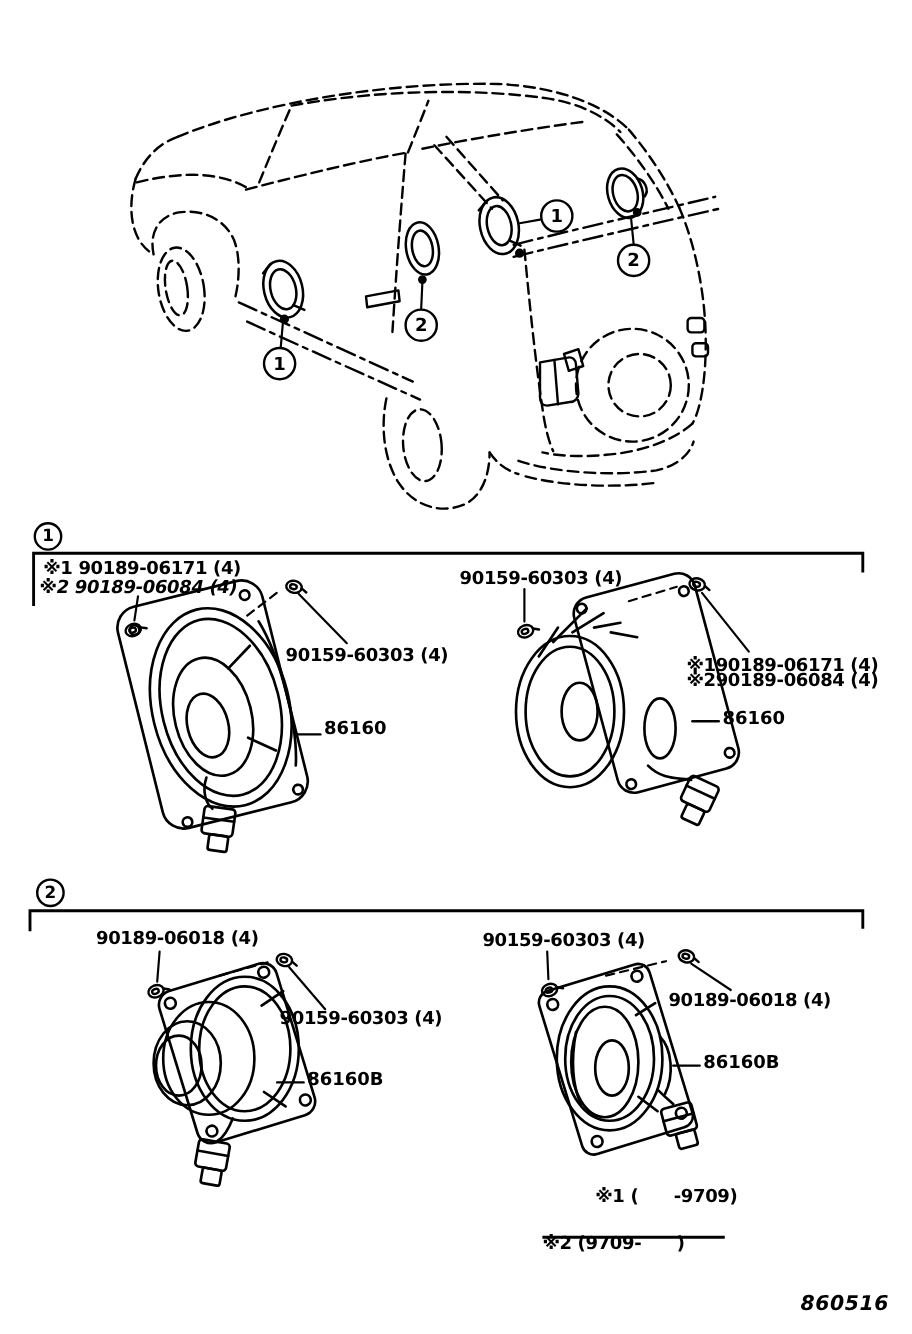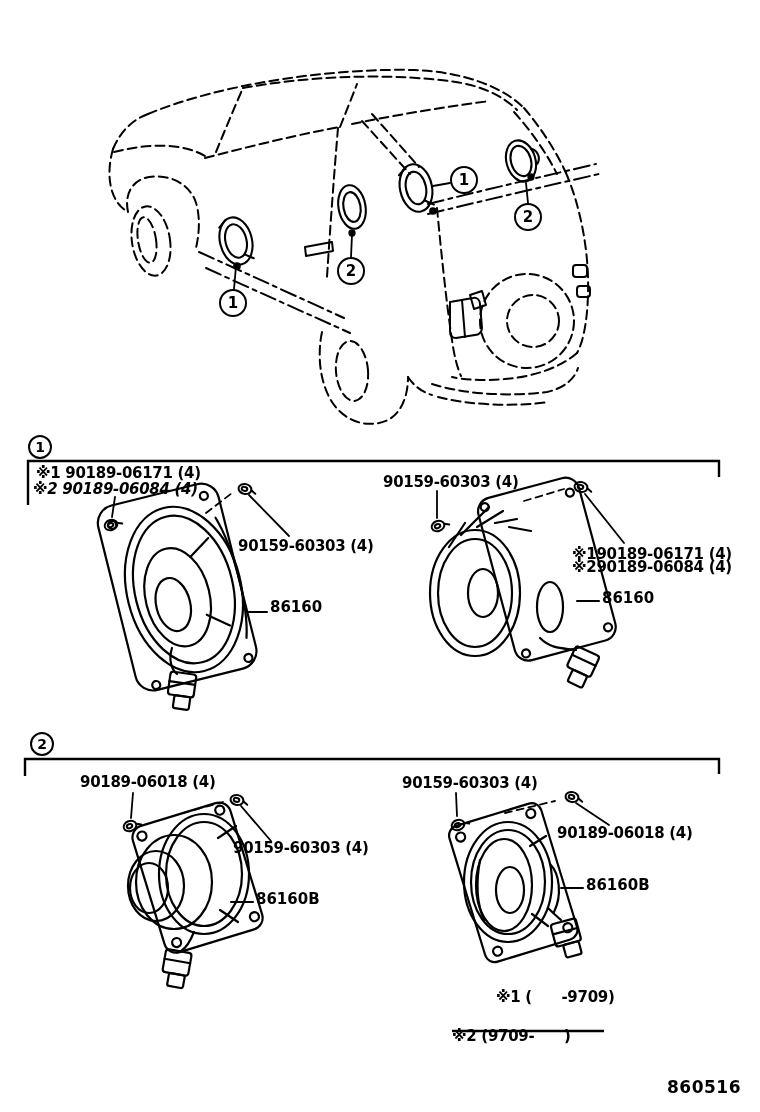--- a/index.html
+++ b/index.html
@@ -266,15 +266,15 @@
 
 <div class="lbl" style="left:80px;top:775px;">90189-06018 (4)</div>
 <div class="lbl" style="left:233px;top:841px;">90159-60303 (4)</div>
 <div class="lbl big" style="left:256px;top:892px;">86160B</div>
 <div class="lbl" style="left:402px;top:776px;">90159-60303 (4)</div>
 <div class="lbl" style="left:557px;top:826px;">90189-06018 (4)</div>
 <div class="lbl big" style="left:586px;top:878px;">86160B</div>
 
 <div class="lbl" style="left:455px;top:990px;margin-left:41px;">※1 (      -9709)</div>
 <div class="lbl" style="left:452px;top:1009px;margin-top:20px;">※2 (9709-      )</div>
-<div class="lbl code" style="left:667px;top:1079px;">860516</div>
+<div class="lbl code" style="left:667px;top:1079px;font-style:italic;">860516</div>
 
 </div>
 
 </body></html>

